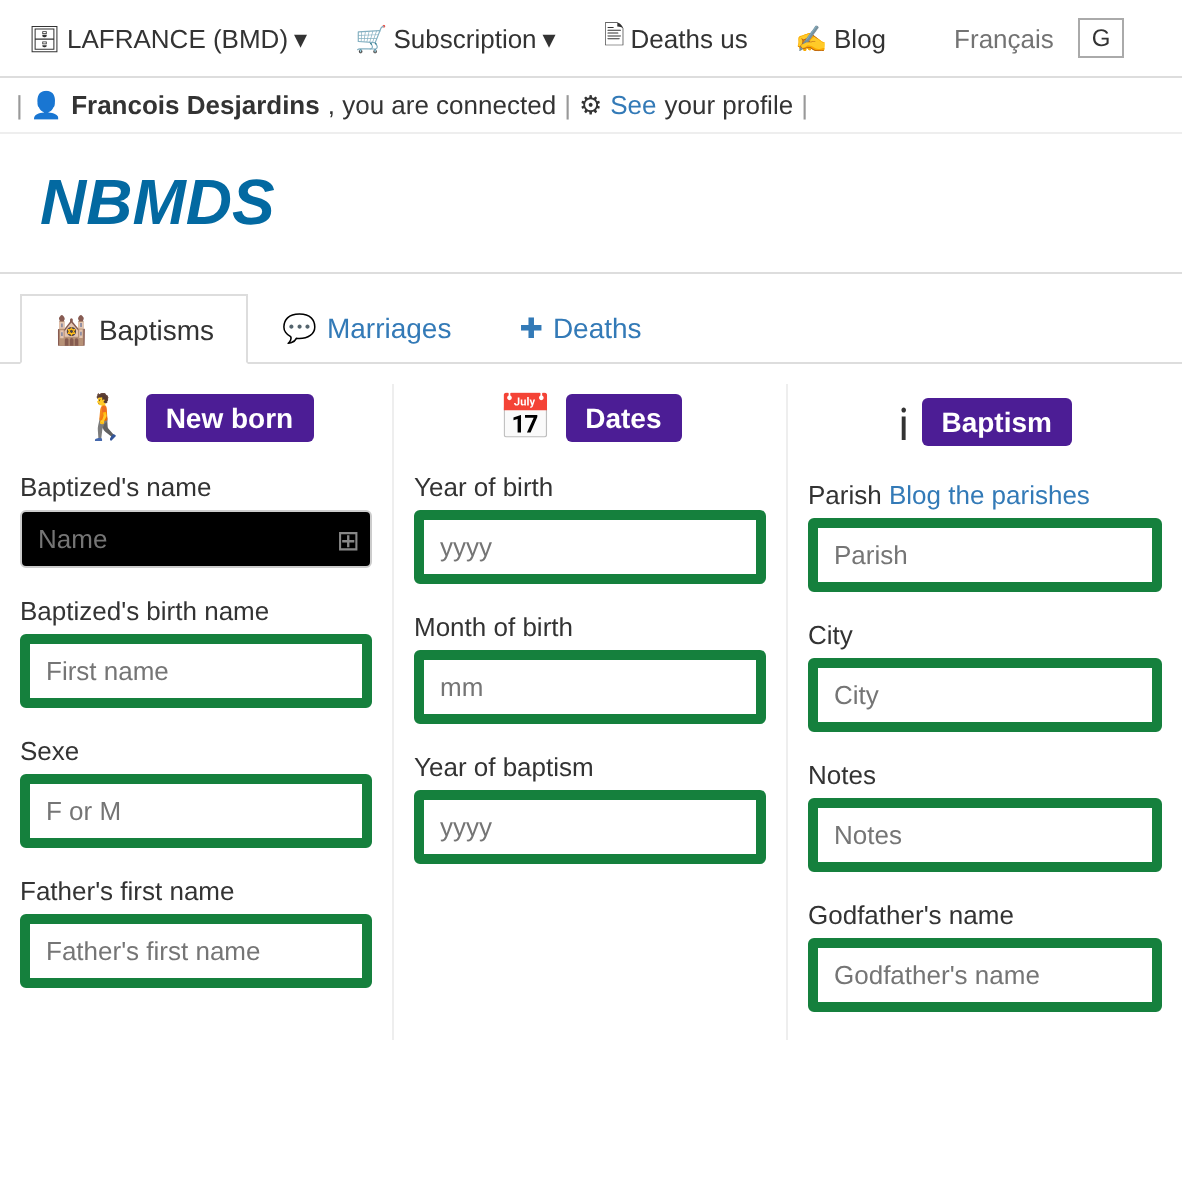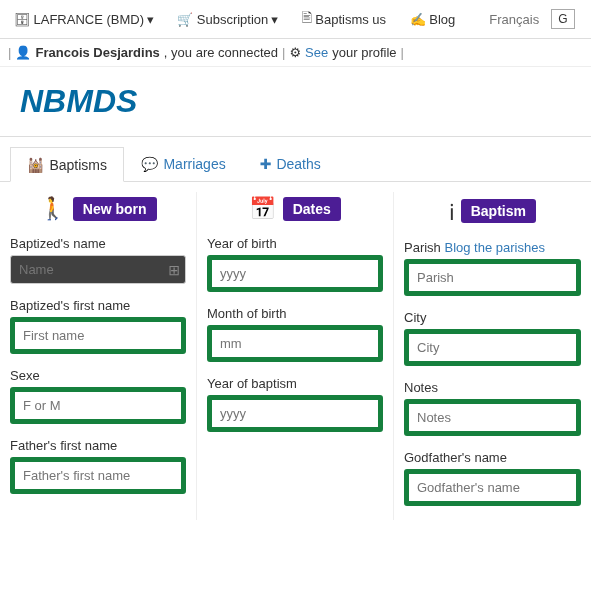--- a/index.html
+++ b/index.html
@@ -146,21 +146,21 @@
       display: flex;
       align-items: center;
     }
     .input-with-icon input {
       width: 100%;
       padding: 6px 28px 6px 8px;
       border: 1px solid #ccc;
       border-radius: 3px;
       font-size: 13px;
       color: #999;
-      background: #404040;
+      background: #000000;
     }
     .input-icon {
       position: absolute;
       right: 6px;
       color: #888;
       font-size: 14px;
       pointer-events: none;
     }
 
     .parish-link {
@@ -181,21 +181,21 @@
   </span>
   <span class="navbar-sep"></span>
   <span class="navbar-item">
     <span>🛒</span>
     <span>Subscription</span>
     <span>▾</span>
   </span>
   <span class="navbar-sep"></span>
   <span class="navbar-item">
     <span>🖹</span>
-    <span>Baptisms us</span>
+    <span>Deaths us</span>
   </span>
   <span class="navbar-sep"></span>
   <span class="navbar-item">
     <span>✍</span>
     <span>Blog</span>
   </span>
   <span class="navbar-item navbar-item-français">
     <span>Français</span>
   </span>
   <span class="navbar-box">G</span>
@@ -244,21 +244,21 @@
 
     <div class="field-group">
       <label class="field-label">Baptized's name</label>
       <div class="input-with-icon">
         <input type="text" class="field-input" placeholder="Name" style="">
         <span class="input-icon">⊞</span>
       </div>
     </div>
 
     <div class="field-group">
-      <label class="field-label">Baptized's first name</label>
+      <label class="field-label">Baptized's birth name</label>
       <input type="text" class="field-input" placeholder="First name" style="">
     </div>
 
     <div class="field-group">
       <label class="field-label">Sexe</label>
       <input type="text" class="field-input" placeholder="F or M" style="">
     </div>
 
     <div class="field-group">
       <label class="field-label">Father's first name</label>

